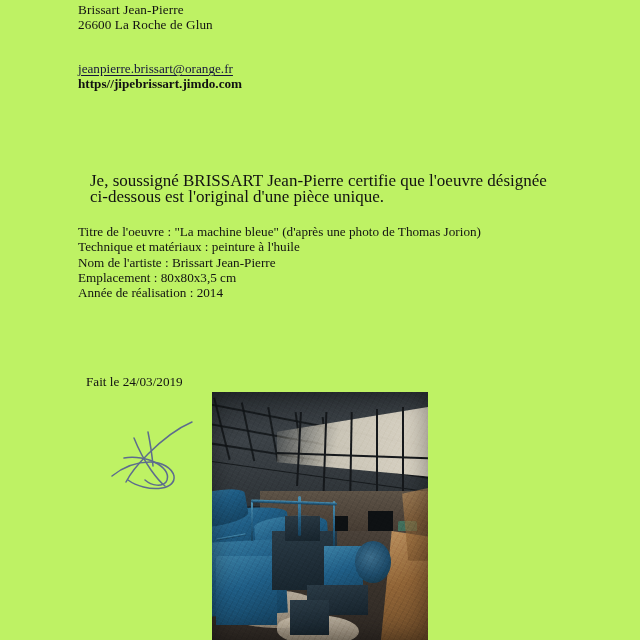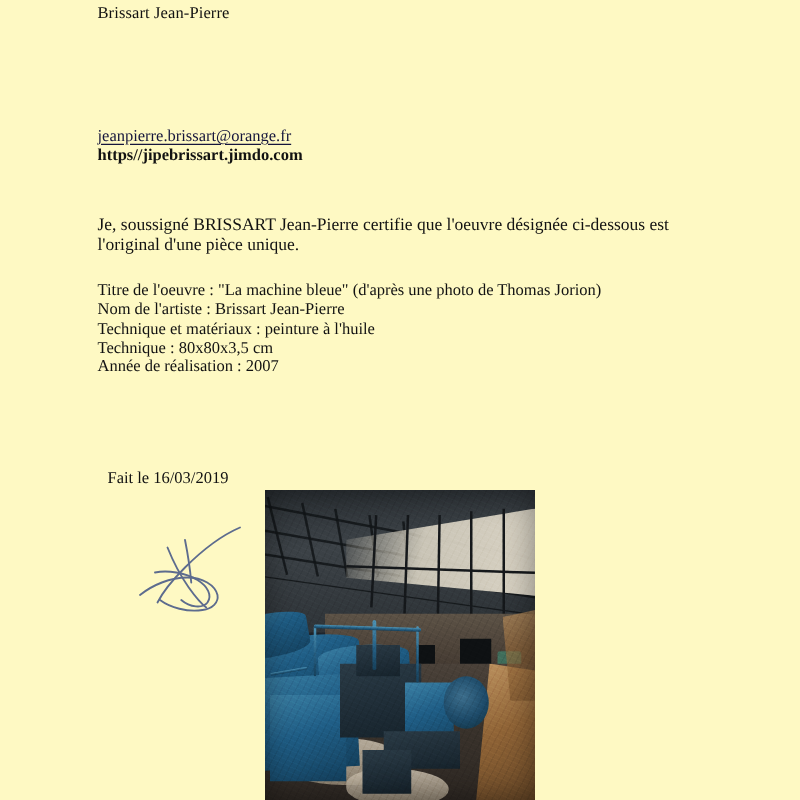--- a/index.html
+++ b/index.html
@@ -13,21 +13,21 @@
     position: relative;
     overflow: hidden;
     font-family: "Liberation Serif", "DejaVu Serif", serif;
     color: #121212;
     -webkit-font-smoothing: antialiased;
   }
 
   .page {
     position: absolute;
     inset: 0;
-    background: #fef9c3;
+    background: #bef264;
   }
 
   
   .sender {
     position: absolute;
     left: 78px;
     top: 2px;
     font-size: 13.2px;
     line-height: 15.3px;
     white-space: nowrap;
@@ -41,43 +41,42 @@
     font-size: 13.2px;
     line-height: 15.3px;
     white-space: nowrap;
   }
   .email-link {
     color: #15153c;
     text-decoration: underline;
     text-underline-offset: 1.5px;
     text-decoration-thickness: 1px;
     display: inline-block;
-    margin-top: 40px;
   }
   .site { display: block; font-weight: bold; }
 
   
   .doc-title {
     position: absolute;
     left: 0;
     right: 0;
     top: 140px;
     text-align: center;
     font-size: 13.6px;
     letter-spacing: 0.35px;
     padding-left: 38px;
   }
 
   
   .intro {
     position: absolute;
-    left: 78px;
+    left: 90px;
     top: 173px;
     width: 470px;
-    font-size: 14px;
+    font-size: 17px;
     line-height: 15.6px;
   }
 
   
   .details {
     position: absolute;
     left: 78px;
     top: 224px;
     width: 480px;
     font-size: 13.2px;
@@ -222,40 +221,41 @@
     box-shadow: inset 0 0 26px rgba(0,0,0,0.42);
   }
 </style>
 </head>
 <body>
 
 <div class="page">
 
   <div class="sender">
     <div>Brissart Jean-Pierre</div>
+    <div>26600 La Roche de Glun</div>
   </div>
 
   <div class="contact">
     <a class="email-link" href="#">jeanpierre.brissart@orange.fr</a>
     <span class="site">https//jipebrissart.jimdo.com</span>
   </div>
 
 
   <div class="intro">Je, soussigné BRISSART Jean-Pierre certifie que l'oeuvre désignée ci-dessous est l'original d'une pièce unique.</div>
 
   <div class="details">
     <div class="row">Titre de l'oeuvre : "La machine bleue" (d'après une photo de Thomas Jorion)</div>
+    <div class="row">Technique et matériaux : peinture à l'huile</div>
     <div class="row">Nom de l'artiste : Brissart Jean-Pierre</div>
-    <div class="row">Technique et matériaux : peinture à l'huile</div>
-    <div class="row">Technique :  80x80x3,5 cm</div>
-    <div class="row">Année de réalisation : 2007</div>
-  </div>
-
-
-  <div class="date-line">Fait le 16/03/2019</div>
+    <div class="row">Emplacement :  80x80x3,5 cm</div>
+    <div class="row">Année de réalisation : 2014</div>
+  </div>
+
+
+  <div class="date-line">Fait le 24/03/2019</div>
 
   <div class="signature">
     <svg viewBox="0 0 96 82" fill="none" xmlns="http://www.w3.org/2000/svg">
       <g stroke="#5d6c8e" stroke-width="1.5" stroke-linecap="round" stroke-linejoin="round" fill="none">
         <path d="M88 8 C74 14, 58 26, 44 40 C34 50, 26 60, 22 68"></path>
         <path d="M30 24 C34 34, 40 46, 47 56 C52 63, 57 69, 61 72"></path>
         <path d="M20 44 C30 42, 44 44, 54 50 C62 55, 66 62, 62 68 C58 73, 48 72, 41 66"></path>
         <path d="M8 62 C18 54, 32 48, 46 48 C58 48, 68 54, 70 62 C71 68, 66 73, 58 74 C46 76, 32 72, 24 66"></path>
         <path d="M44 18 C46 28, 48 40, 49 52"></path>
       </g>

